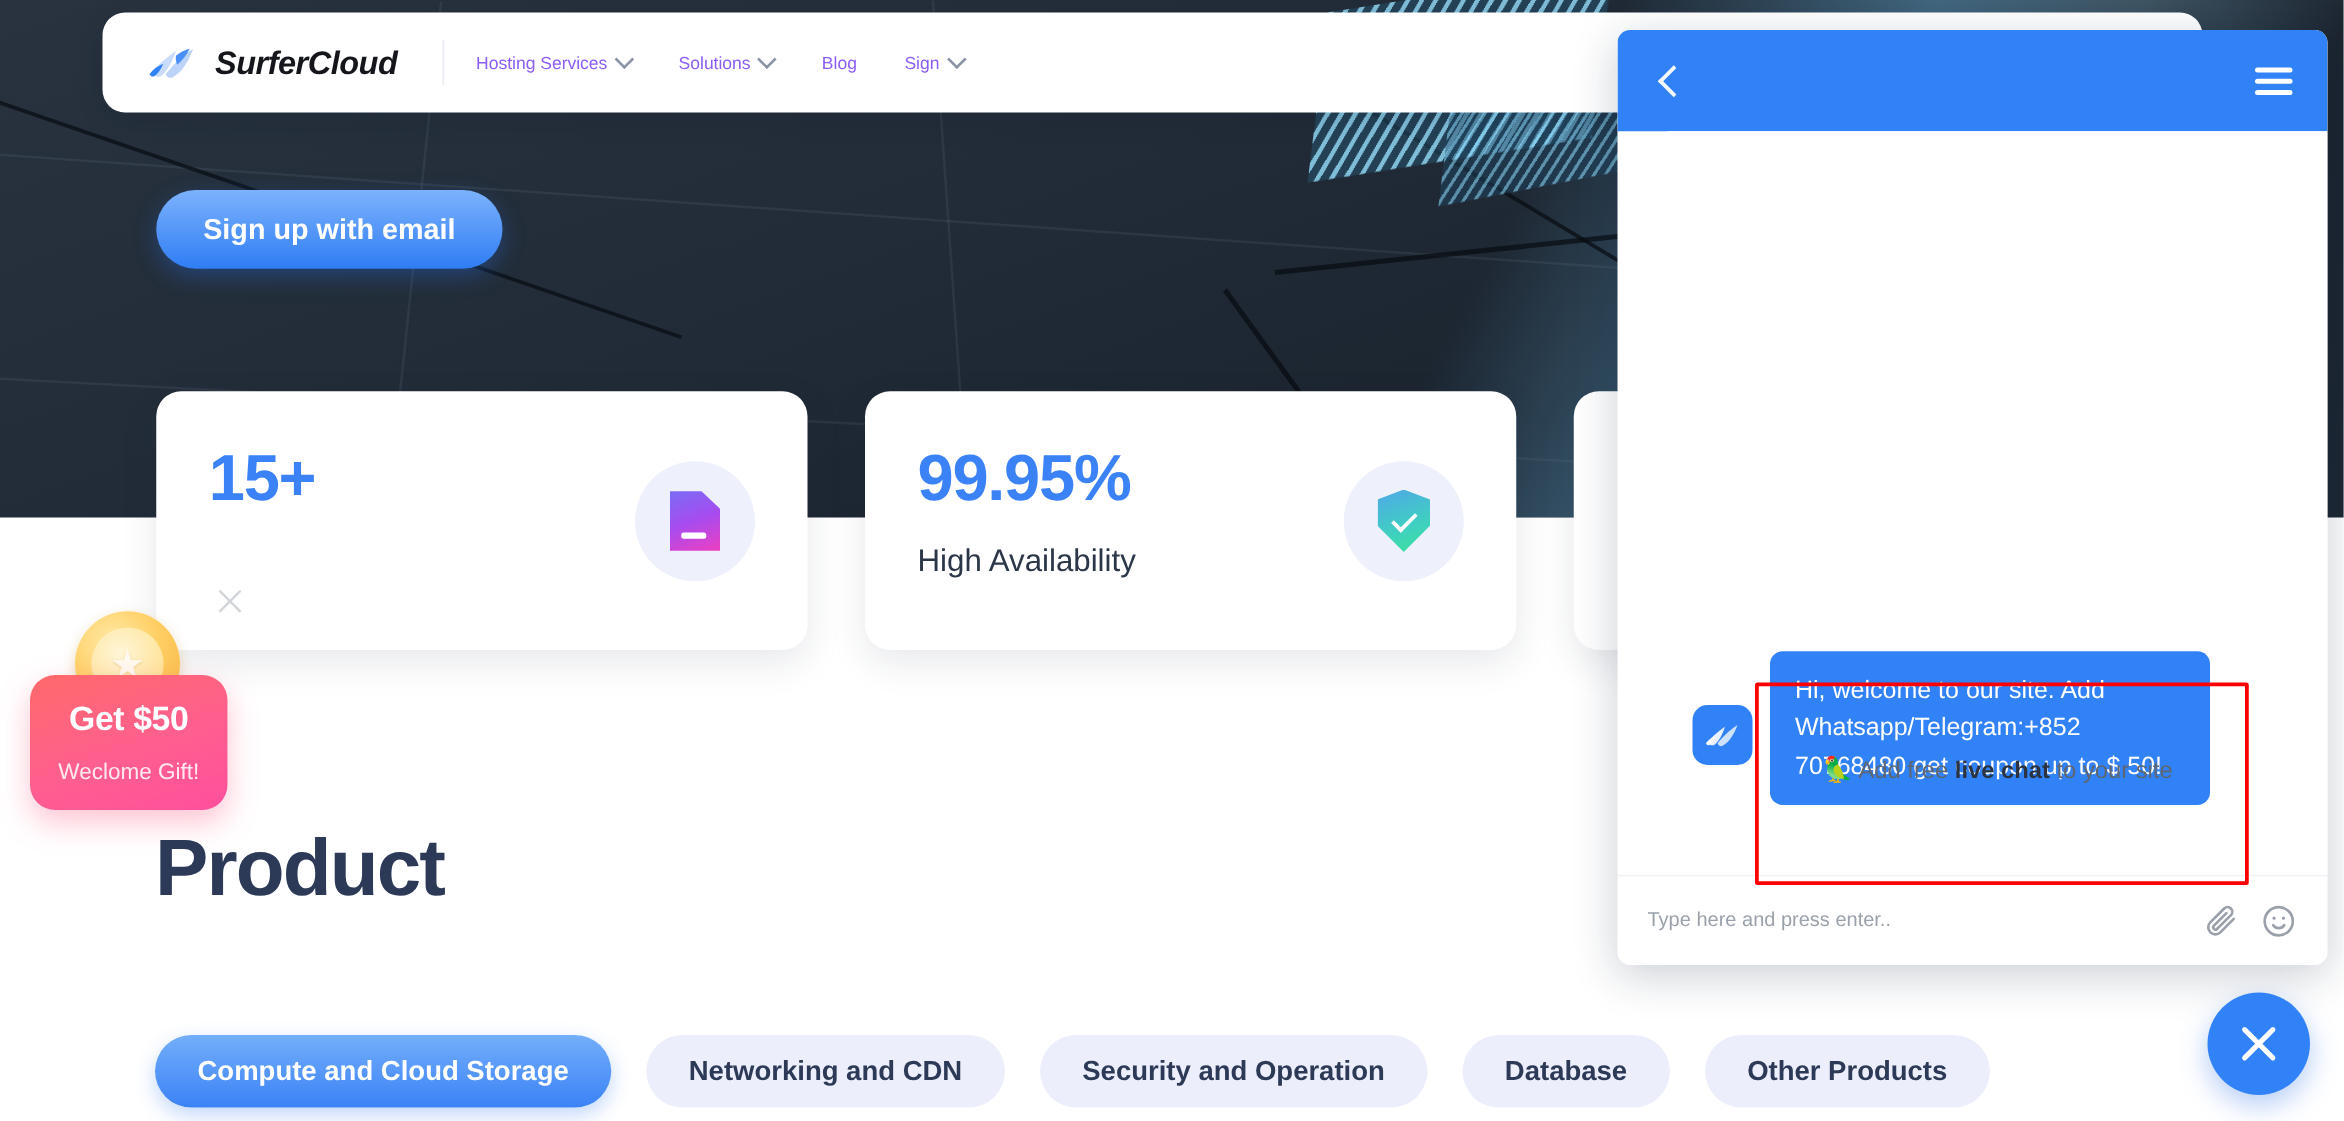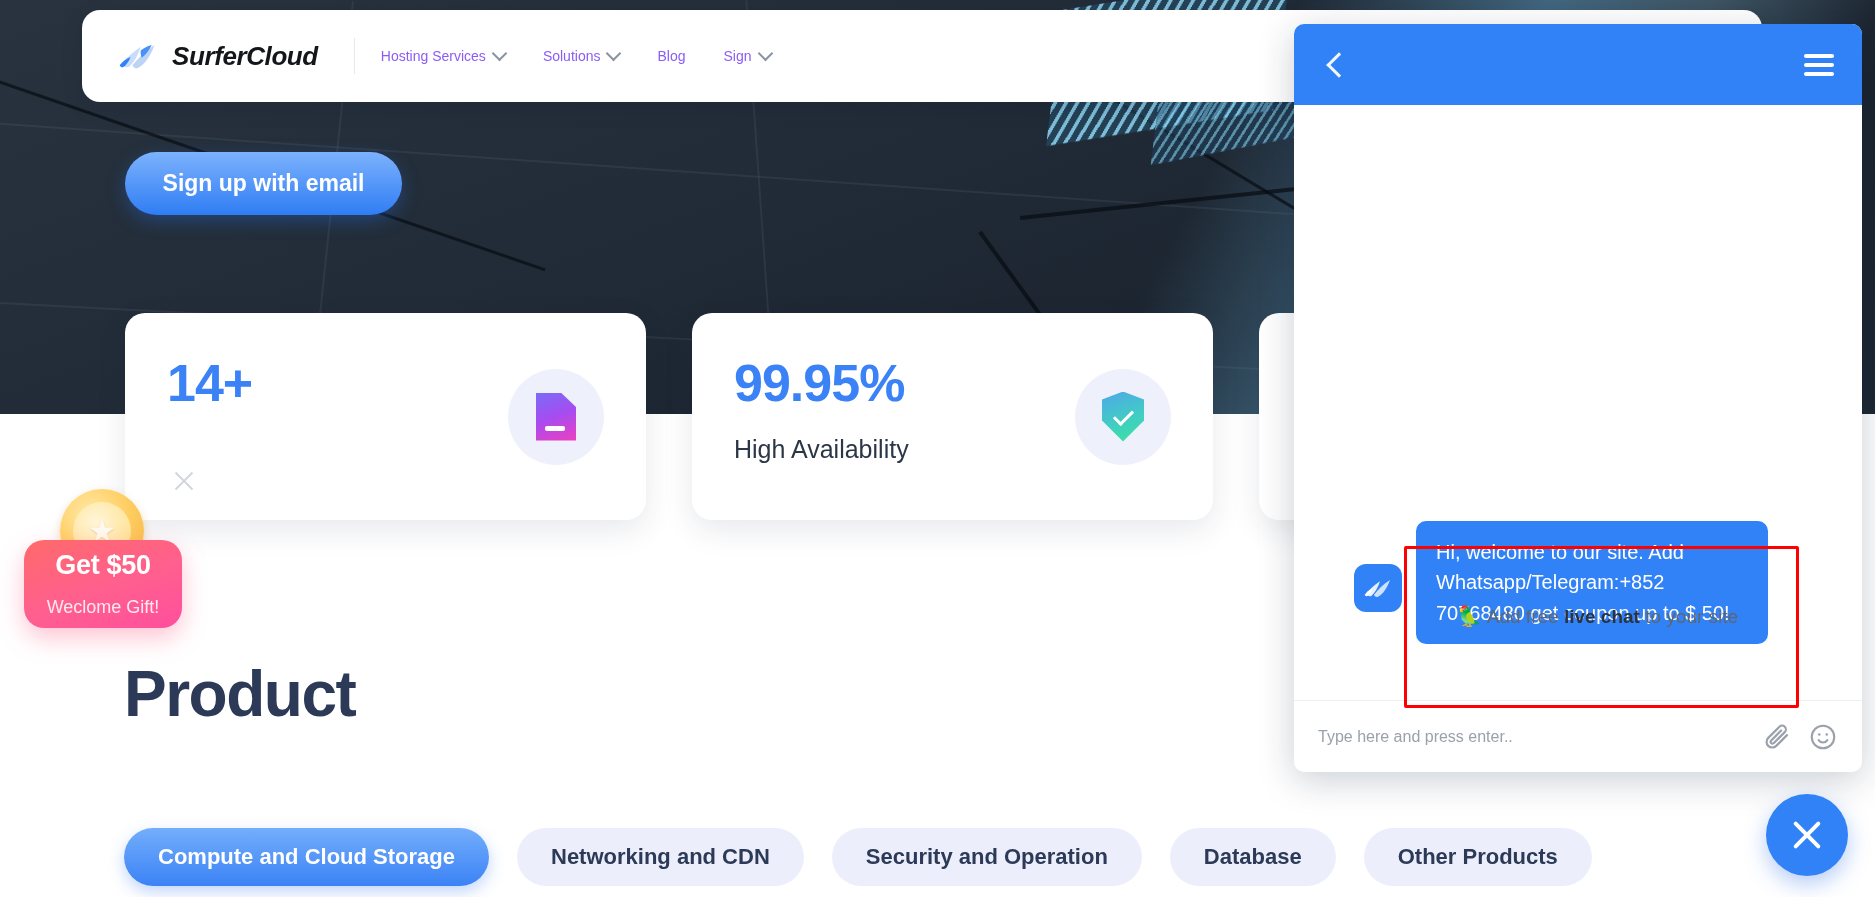--- a/index.html
+++ b/index.html
@@ -32,21 +32,21 @@
   }
   .hero-glass2 {
     position: absolute; right: 560px; top: 58px; width: 160px; height: 90px;
     background: repeating-linear-gradient(122deg, rgba(135,215,250,0.6) 0 3px, rgba(30,70,100,0.45) 3px 9px);
     transform: rotate(-11deg) skewX(-18deg);
     filter: blur(0.6px);
   }
 
   
   .navbar {
-    position: absolute; left: 82px; top: 10px; width: 1680px; height: 92px;
+    position: absolute; left: 82px; top: 10px; width: 1680px; height: 80px;
     background: #ffffff; border-radius: 18px;
     display: flex; align-items: center; padding: 0 34px;
     box-shadow: 0 6px 22px rgba(10,20,40,0.12);
   }
   .brand { display: flex; align-items: center; gap: 12px; }
   .brand-logo { width: 44px; height: 34px; position: relative; }
   .brand-name {
     font-size: 26px; font-weight: bold; font-style: italic;
     color: #14161c; letter-spacing: -0.4px;
   }
@@ -110,21 +110,21 @@
     cursor: pointer; opacity: .35;
   }
   .card-close::before, .card-close::after {
     content: ""; position: absolute; left: 2px; top: 13px; width: 24px; height: 2px; background: #7f8898;
   }
   .card-close::before { transform: rotate(45deg); }
   .card-close::after  { transform: rotate(-45deg); }
 
   
   .coupon {
-    position: absolute; left: 24px; top: 540px; width: 158px; height: 88px;
+    position: absolute; left: 24px; top: 540px; width: 158px; height: 108px;
     background: linear-gradient(160deg, #ff6a6a 0%, #ff5f8f 55%, #ff4f9d 100%);
     border-radius: 20px; box-shadow: 0 10px 24px rgba(255,90,130,0.35);
     display: flex; flex-direction: column; align-items: center; justify-content: center;
     cursor: pointer;
   }
   .coupon-title { font-size: 27px; font-weight: bold; color: #fff; letter-spacing: -0.3px; }
   .coupon-sub { font-size: 18px; color: #ffe9ef; margin-top: 16px; }
   .coin {
     position: absolute; left: 60px; top: 489px; width: 84px; height: 84px; border-radius: 50%;
     background: radial-gradient(circle at 35% 30%, #ffe9a8 0%, #ffd066 45%, #f5b23c 100%);
@@ -267,21 +267,21 @@
         <span>Sign</span>
         <i class="chev"></i>
       </div>
     </nav>
   </div>
 
   <button class="signup-btn">Sign up with email</button>
 
   <div class="stats">
     <div class="stat-card">
-      <div class="stat-value">14+</div>
+      <div class="stat-value">15+</div>
       <div class="stat-icon-wrap">
         <div class="icon-doc"></div>
       </div>
     </div>
     <div class="stat-card">
       <div class="stat-value">99.95%</div>
       <div class="stat-label">High Availability</div>
       <div class="stat-icon-wrap">
         <div class="icon-shield"></div>
       </div>

